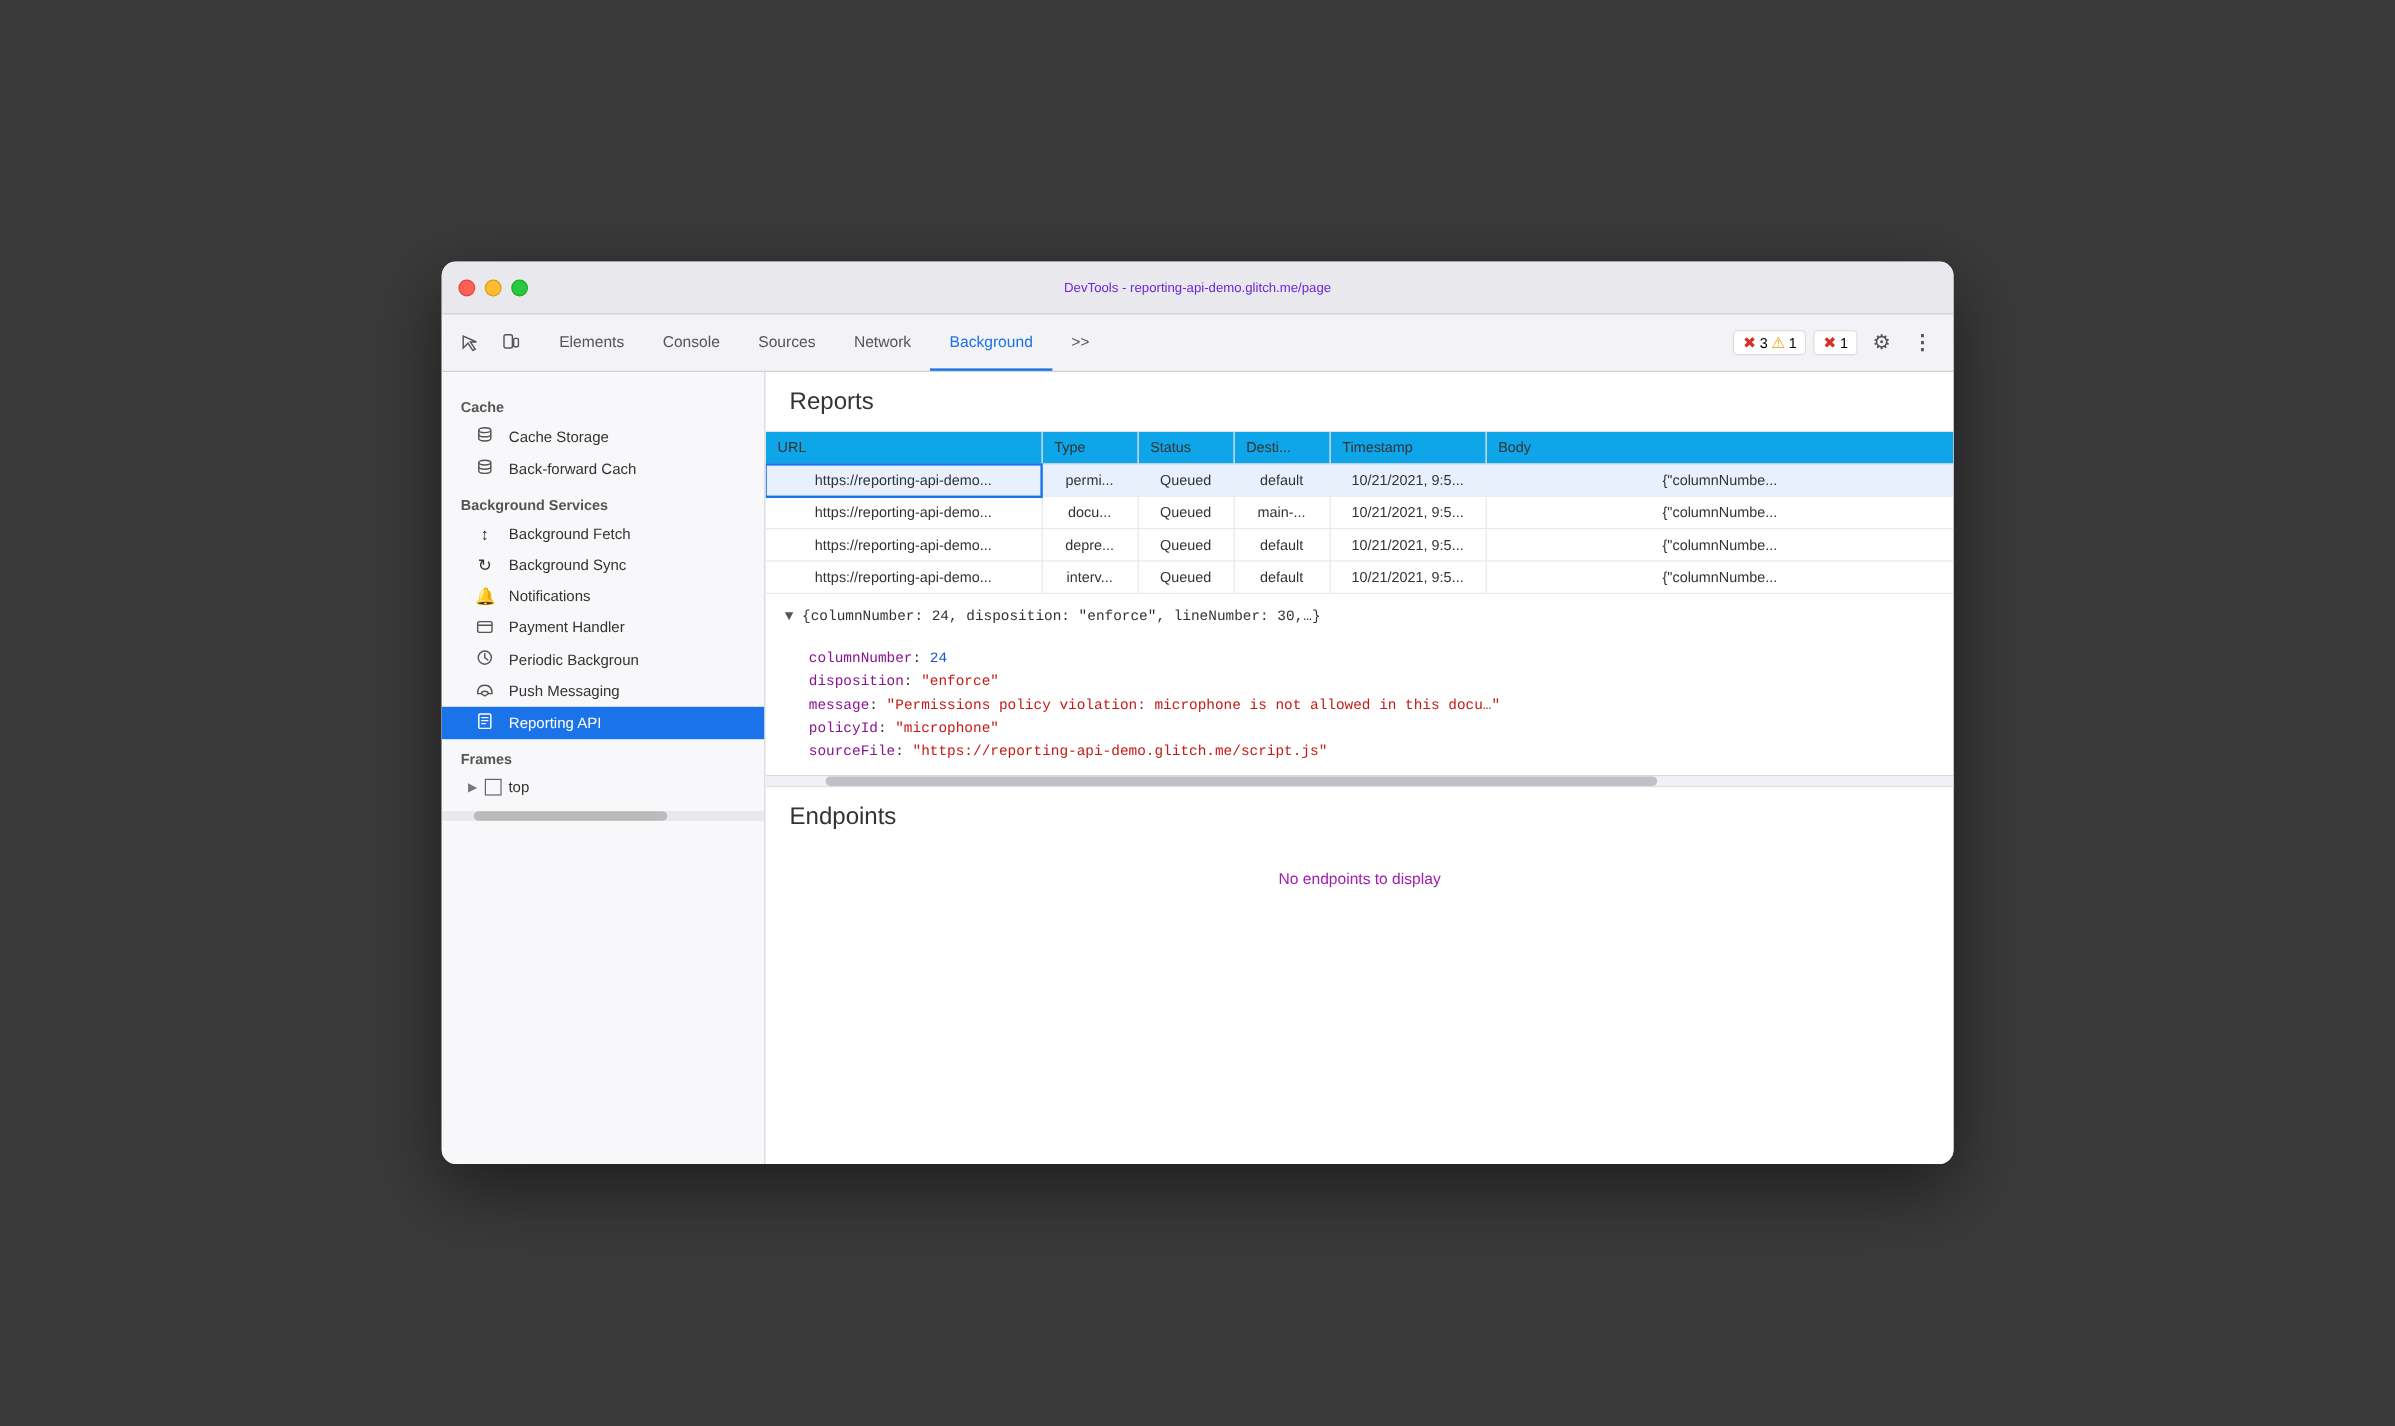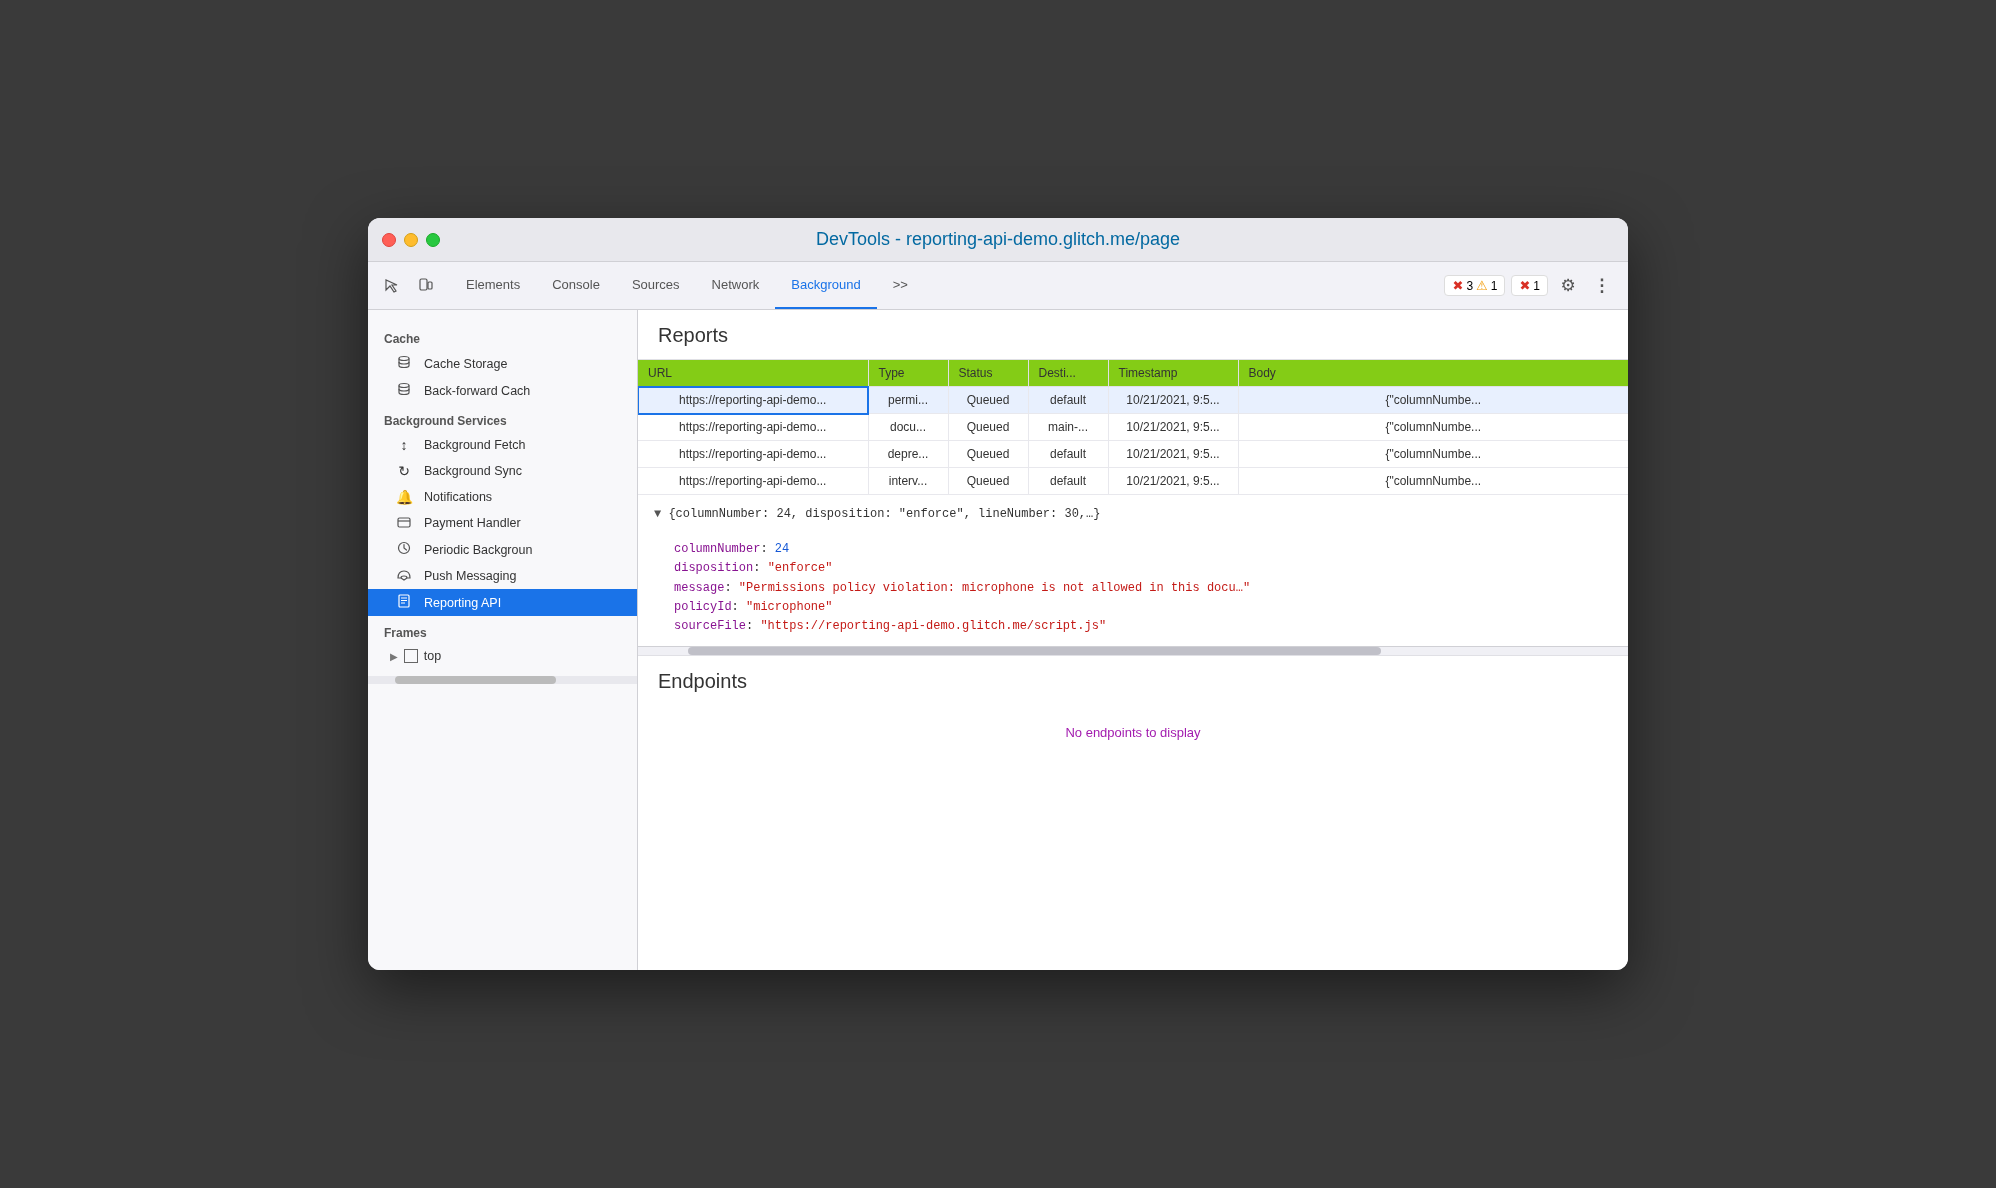--- a/index.html
+++ b/index.html
@@ -36,23 +36,23 @@
     .traffic-light {
       width: 14px;
       height: 14px;
       border-radius: 50%;
       cursor: pointer;
     }
     .tl-close { background: #ff5f57; border: 1px solid #e0443e; }
     .tl-minimize { background: #febc2e; border: 1px solid #d4a017; }
     .tl-maximize { background: #28c840; border: 1px solid #1aab29; }
     .titlebar-title {
-      font-size: 18px;
+      font-size: 11px;
       font-weight: 500;
-      color: #0369a1;
+      color: #6d28d9;
       text-align: right;
     }
     .toolbar {
       background: #f2f2f7;
       border-bottom: 1px solid #d0d0d5;
       height: 48px;
       display: flex;
       align-items: stretch;
     }
     .toolbar-icons {
@@ -218,21 +218,21 @@
       color: #333;
       padding: 14px 20px 12px 20px;
       border-bottom: 1px solid #e0e0e5;
     }
     .reports-table {
       width: 100%;
       border-collapse: collapse;
       font-size: 12px;
     }
     .reports-table th {
-      background: #84cc16;
+      background: #0ea5e9;
       border-bottom: 1px solid #e0e0e5;
       border-right: 1px solid #e0e0e5;
       padding: 6px 10px;
       font-weight: 500;
       color: #333;
       text-align: left;
       font-size: 12px;
     }
     .reports-table th:last-child { border-right: none; }
     .reports-table td {

